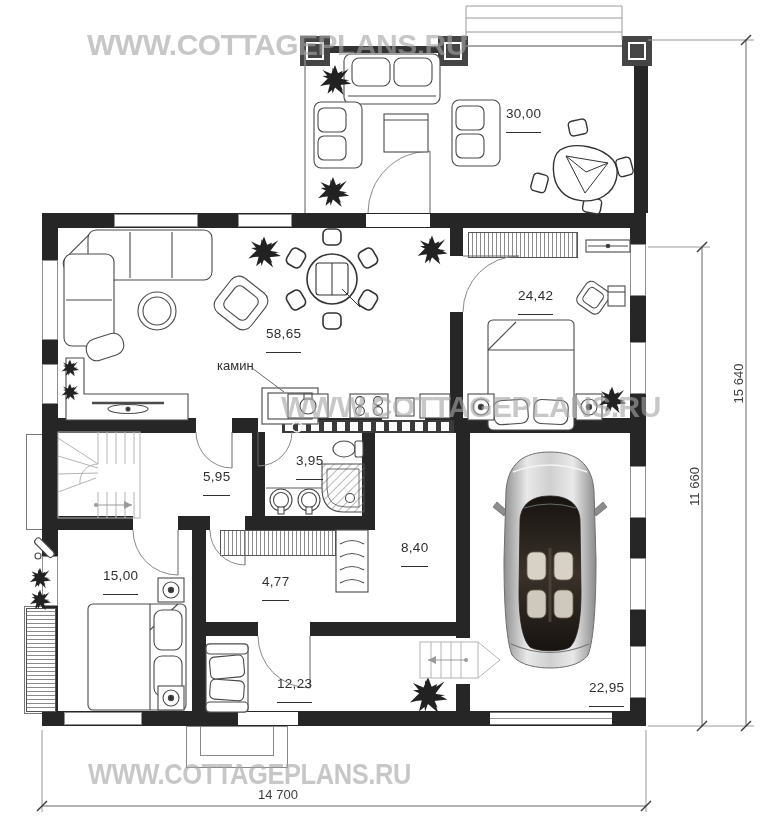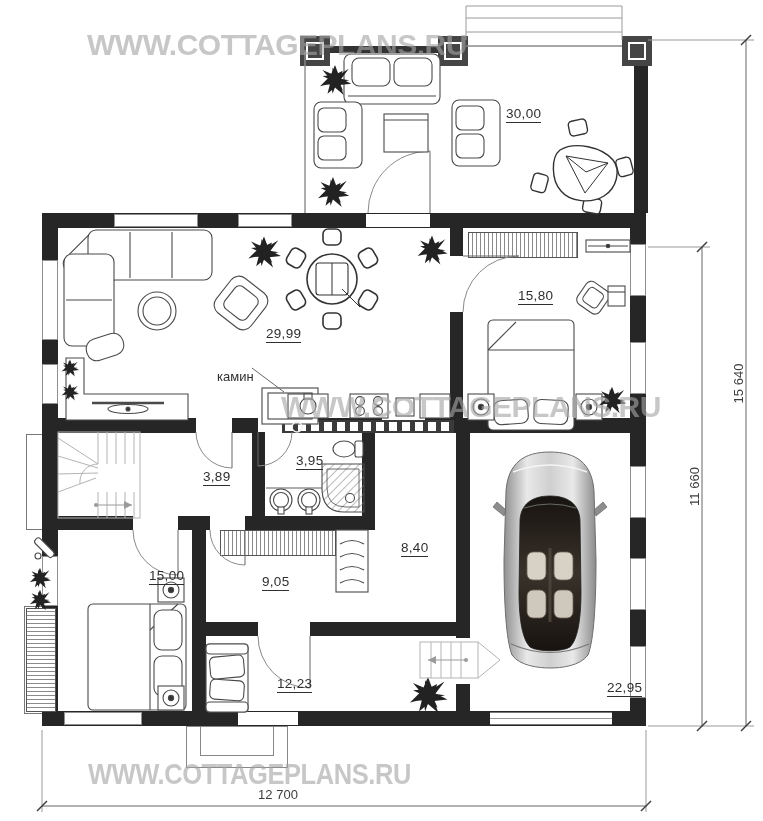--- a/index.html
+++ b/index.html
@@ -15,21 +15,21 @@
   .porch{position:absolute;background:#fff;border:1px solid #888;box-sizing:border-box;z-index:4;}
   .col{position:absolute;background:#454545;z-index:12;}
   .col::after{content:'';position:absolute;inset:6px;border:2px solid #fff;}
   .beam{position:absolute;background:#333;z-index:11;}
   .hatch-v{position:absolute;background:repeating-linear-gradient(90deg,#fff 0 3px,#8a8a8a 3px 4px);border:1px solid #555;box-sizing:border-box;z-index:20;}
   .hatch-h{position:absolute;background:repeating-linear-gradient(0deg,#fff 0 3px,#8a8a8a 3px 4px);border:1px solid #555;box-sizing:border-box;z-index:20;}
   .counter{position:absolute;background:#3a3a3a;z-index:20;}
   .counter::after{content:'';position:absolute;top:2px;bottom:2px;left:3px;right:3px;
     background:repeating-linear-gradient(90deg,#fff 0 8px,#3a3a3a 8px 13px);}
   .area{position:absolute;font-size:13.5px;color:#2f2f2f;border-bottom:1px solid #2f2f2f;
-        padding-bottom:1px;letter-spacing:.3px;z-index:40;white-space:nowrap;}
+        padding-bottom:11px;letter-spacing:.3px;z-index:40;white-space:nowrap;}
   .note{position:absolute;font-size:13px;color:#2f2f2f;z-index:40;white-space:nowrap;}
   .dim{position:absolute;font-size:13px;color:#3c3c3c;z-index:40;width:64px;text-align:center;white-space:nowrap;}
   .dim.vert{transform:rotate(-90deg);}
   .wm{position:absolute;font-weight:bold;font-size:30px;color:rgba(165,165,165,.62);
       letter-spacing:-.5px;z-index:60;white-space:nowrap;}
   .wm.b{transform:scaleX(.85);transform-origin:left center;}
   svg.overlay{position:absolute;left:0;top:0;z-index:30;}
 </style>
 </head>
 <body>
@@ -391,32 +391,32 @@
           <line x1="741" y1="731" x2="751" y2="721"></line>
         <line x1="697" y1="252" x2="707" y2="242"></line>
           <line x1="697" y1="731" x2="707" y2="721"></line>
         <line x1="37" y1="811" x2="47" y2="801"></line>
           <line x1="641" y1="811" x2="651" y2="801"></line>
       </g>
     </g>
   </svg>
 
   <div class="area" style="left:506px;top:106px;">30,00</div>
-  <div class="area" style="left:266px;top:326px;">29,99</div>
-  <div class="area" style="left:518px;top:288px;">15,80</div>
-  <div class="area" style="left:203px;top:469px;">3,89</div>
+  <div class="area" style="left:266px;top:326px;">58,65</div>
+  <div class="area" style="left:518px;top:288px;">24,42</div>
+  <div class="area" style="left:203px;top:469px;">5,95</div>
   <div class="area" style="left:296px;top:453px;">3,95</div>
   <div class="area" style="left:401px;top:540px;">8,40</div>
-  <div class="area" style="left:262px;top:574px;">9,05</div>
-  <div class="area" style="left:103px;top:568px;margin-left:46px;">15,00</div>
+  <div class="area" style="left:262px;top:574px;">4,77</div>
+  <div class="area" style="left:103px;top:568px;">15,00</div>
   <div class="area" style="left:277px;top:676px;">12,23</div>
-  <div class="area" style="left:607px;top:680px;">22,95</div>
-  <div class="note" style="left:217px;top:358px;margin-top:11px;">камин</div>
+  <div class="area" style="left:589px;top:680px;">22,95</div>
+  <div class="note" style="left:217px;top:358px;">камин</div>
 
   <div class="dim vert" style="left:706px;top:376px;">15 640</div>
   <div class="dim vert" style="left:662px;top:479px;">11 660</div>
-  <div class="dim" style="left:246px;top:787px;">12 700</div>
+  <div class="dim" style="left:246px;top:787px;">14 700</div>
 
   <div class="wm" style="left:87px;top:28px;">WWW.COTTAGEPLANS.RU</div>
   <div class="wm" style="left:281px;top:390px;">WWW.COTTAGEPLANS.RU</div>
   <div class="wm b" style="left:88px;top:757px;">WWW.COTTAGEPLANS.RU</div>
 
 </div>
 
 </body></html>

